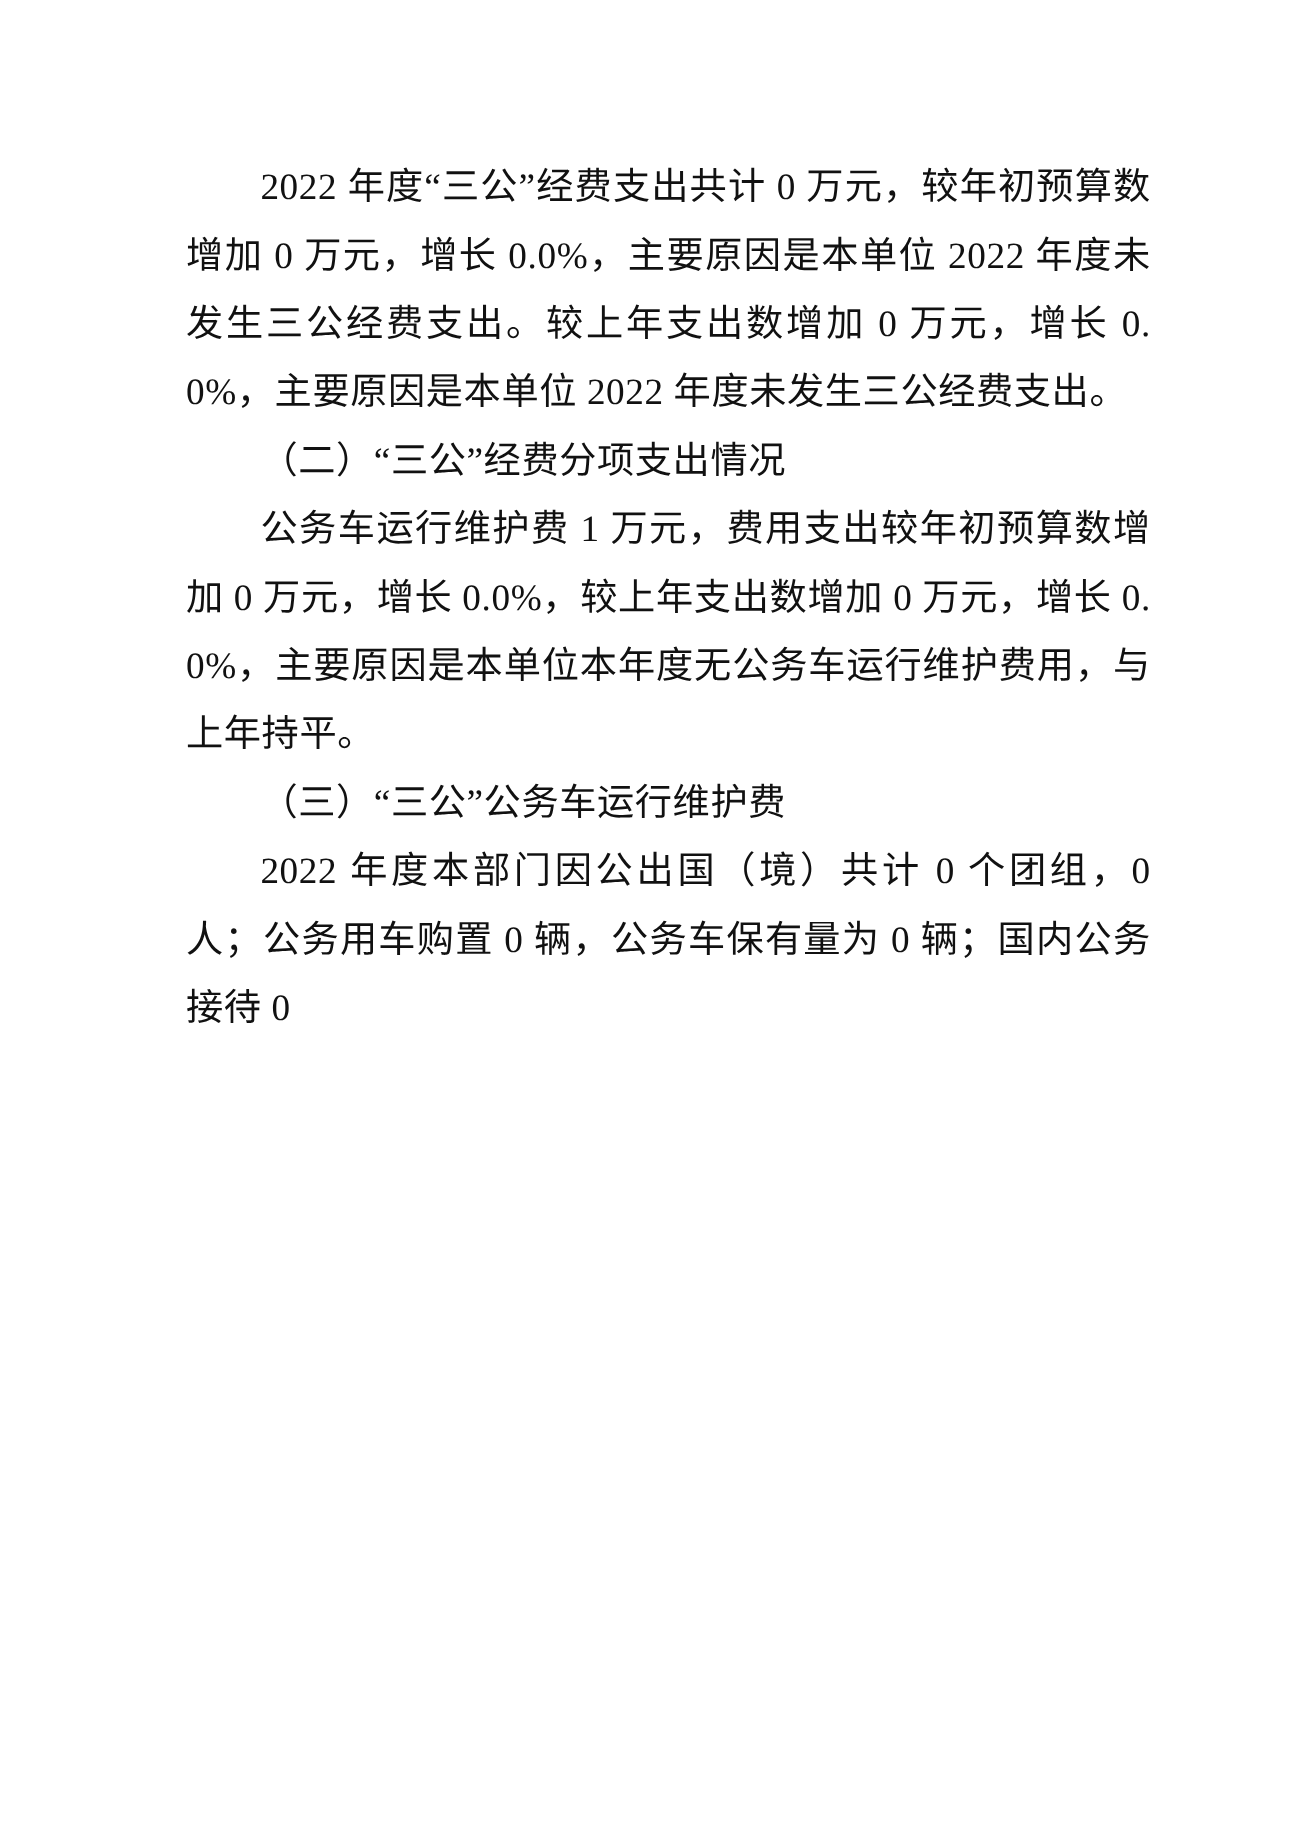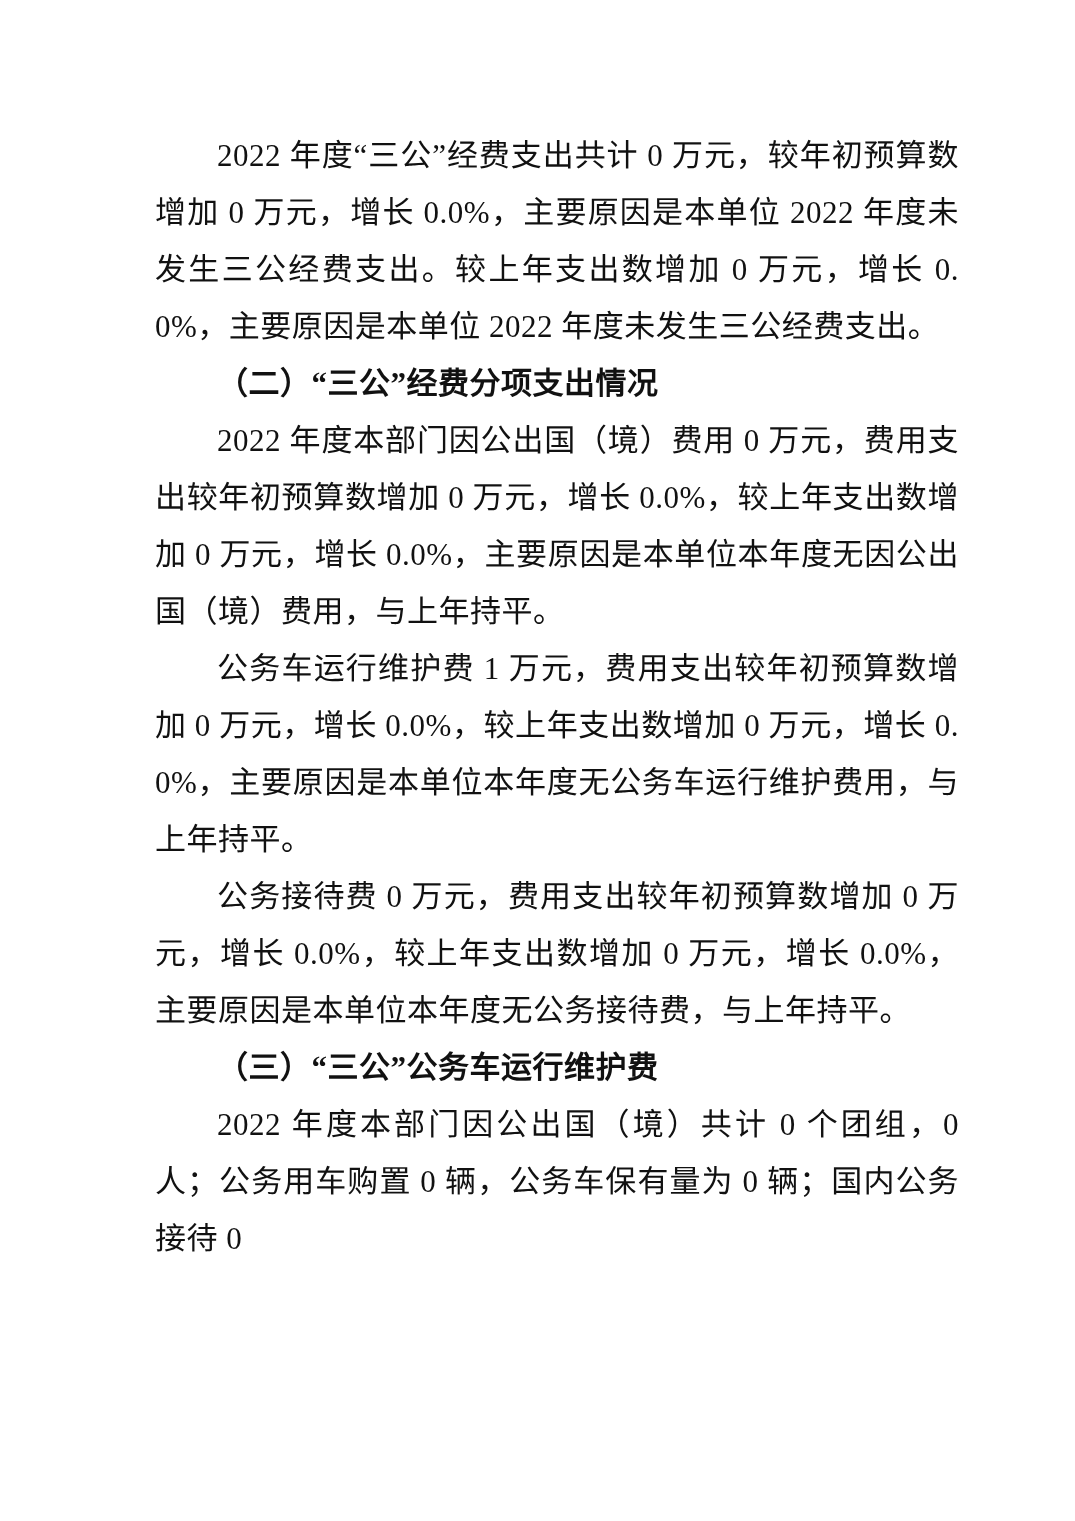--- a/index.html
+++ b/index.html
@@ -26,30 +26,28 @@
     margin: 0;
     font-size: 31px;
     line-height: 57px;
     text-indent: 2em;
     text-align: justify;
     text-justify: inter-ideograph;
     word-break: break-all;
     letter-spacing: 0.5px;
   }
   .doc-body p.heading {
-    font-weight: bold;
+    font-weight: normal;
     text-align: left;
   }
 </style>
 </head>
 <body>
 
 <div class="page">
   <div class="doc-body">
     <p>2022 年度“三公”经费支出共计 0 万元，较年初预算数增加 0 万元，增长 0.0%，主要原因是本单位 2022 年度未发生三公经费支出。较上年支出数增加 0 万元，增长 0.0%，主要原因是本单位 2022 年度未发生三公经费支出。</p>
     <p class="heading">（二）“三公”经费分项支出情况</p>
-    <p>2022 年度本部门因公出国（境）费用 0 万元，费用支出较年初预算数增加 0 万元，增长 0.0%，较上年支出数增加 0 万元，增长 0.0%，主要原因是本单位本年度无因公出国（境）费用，与上年持平。</p>
     <p>公务车运行维护费 1 万元，费用支出较年初预算数增加 0 万元，增长 0.0%，较上年支出数增加 0 万元，增长 0.0%，主要原因是本单位本年度无公务车运行维护费用，与上年持平。</p>
-    <p>公务接待费 0 万元，费用支出较年初预算数增加 0 万元，增长 0.0%，较上年支出数增加 0 万元，增长 0.0%，主要原因是本单位本年度无公务接待费，与上年持平。</p>
     <p class="heading">（三）“三公”公务车运行维护费</p>
     <p>2022 年度本部门因公出国（境）共计 0 个团组，0 人；公务用车购置 0 辆，公务车保有量为 0 辆；国内公务接待 0</p>
   </div>
 </div>
 
 </body></html>

